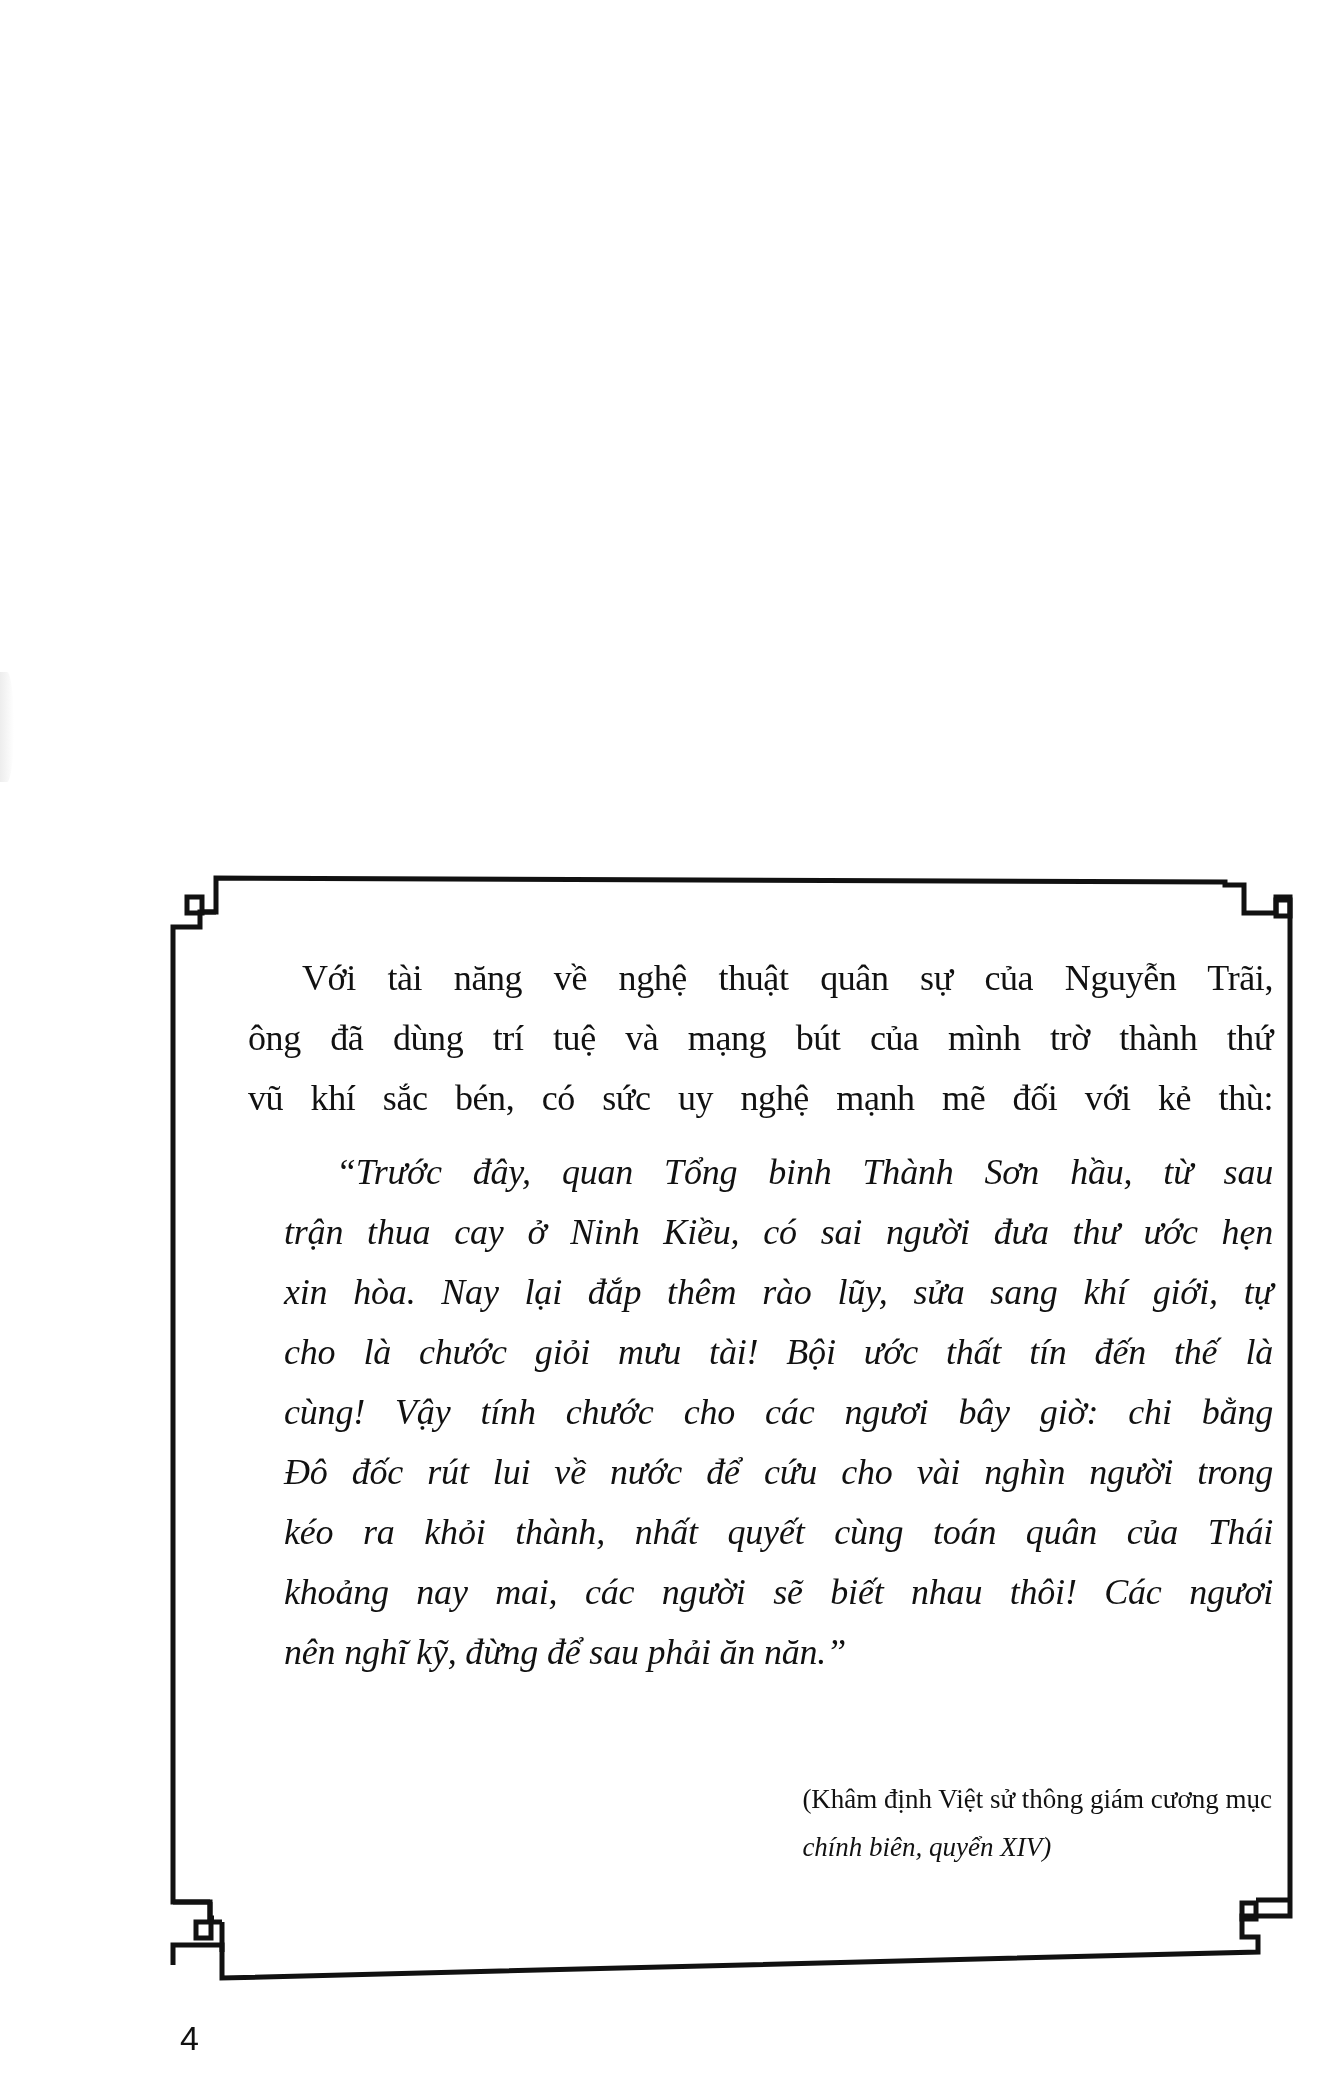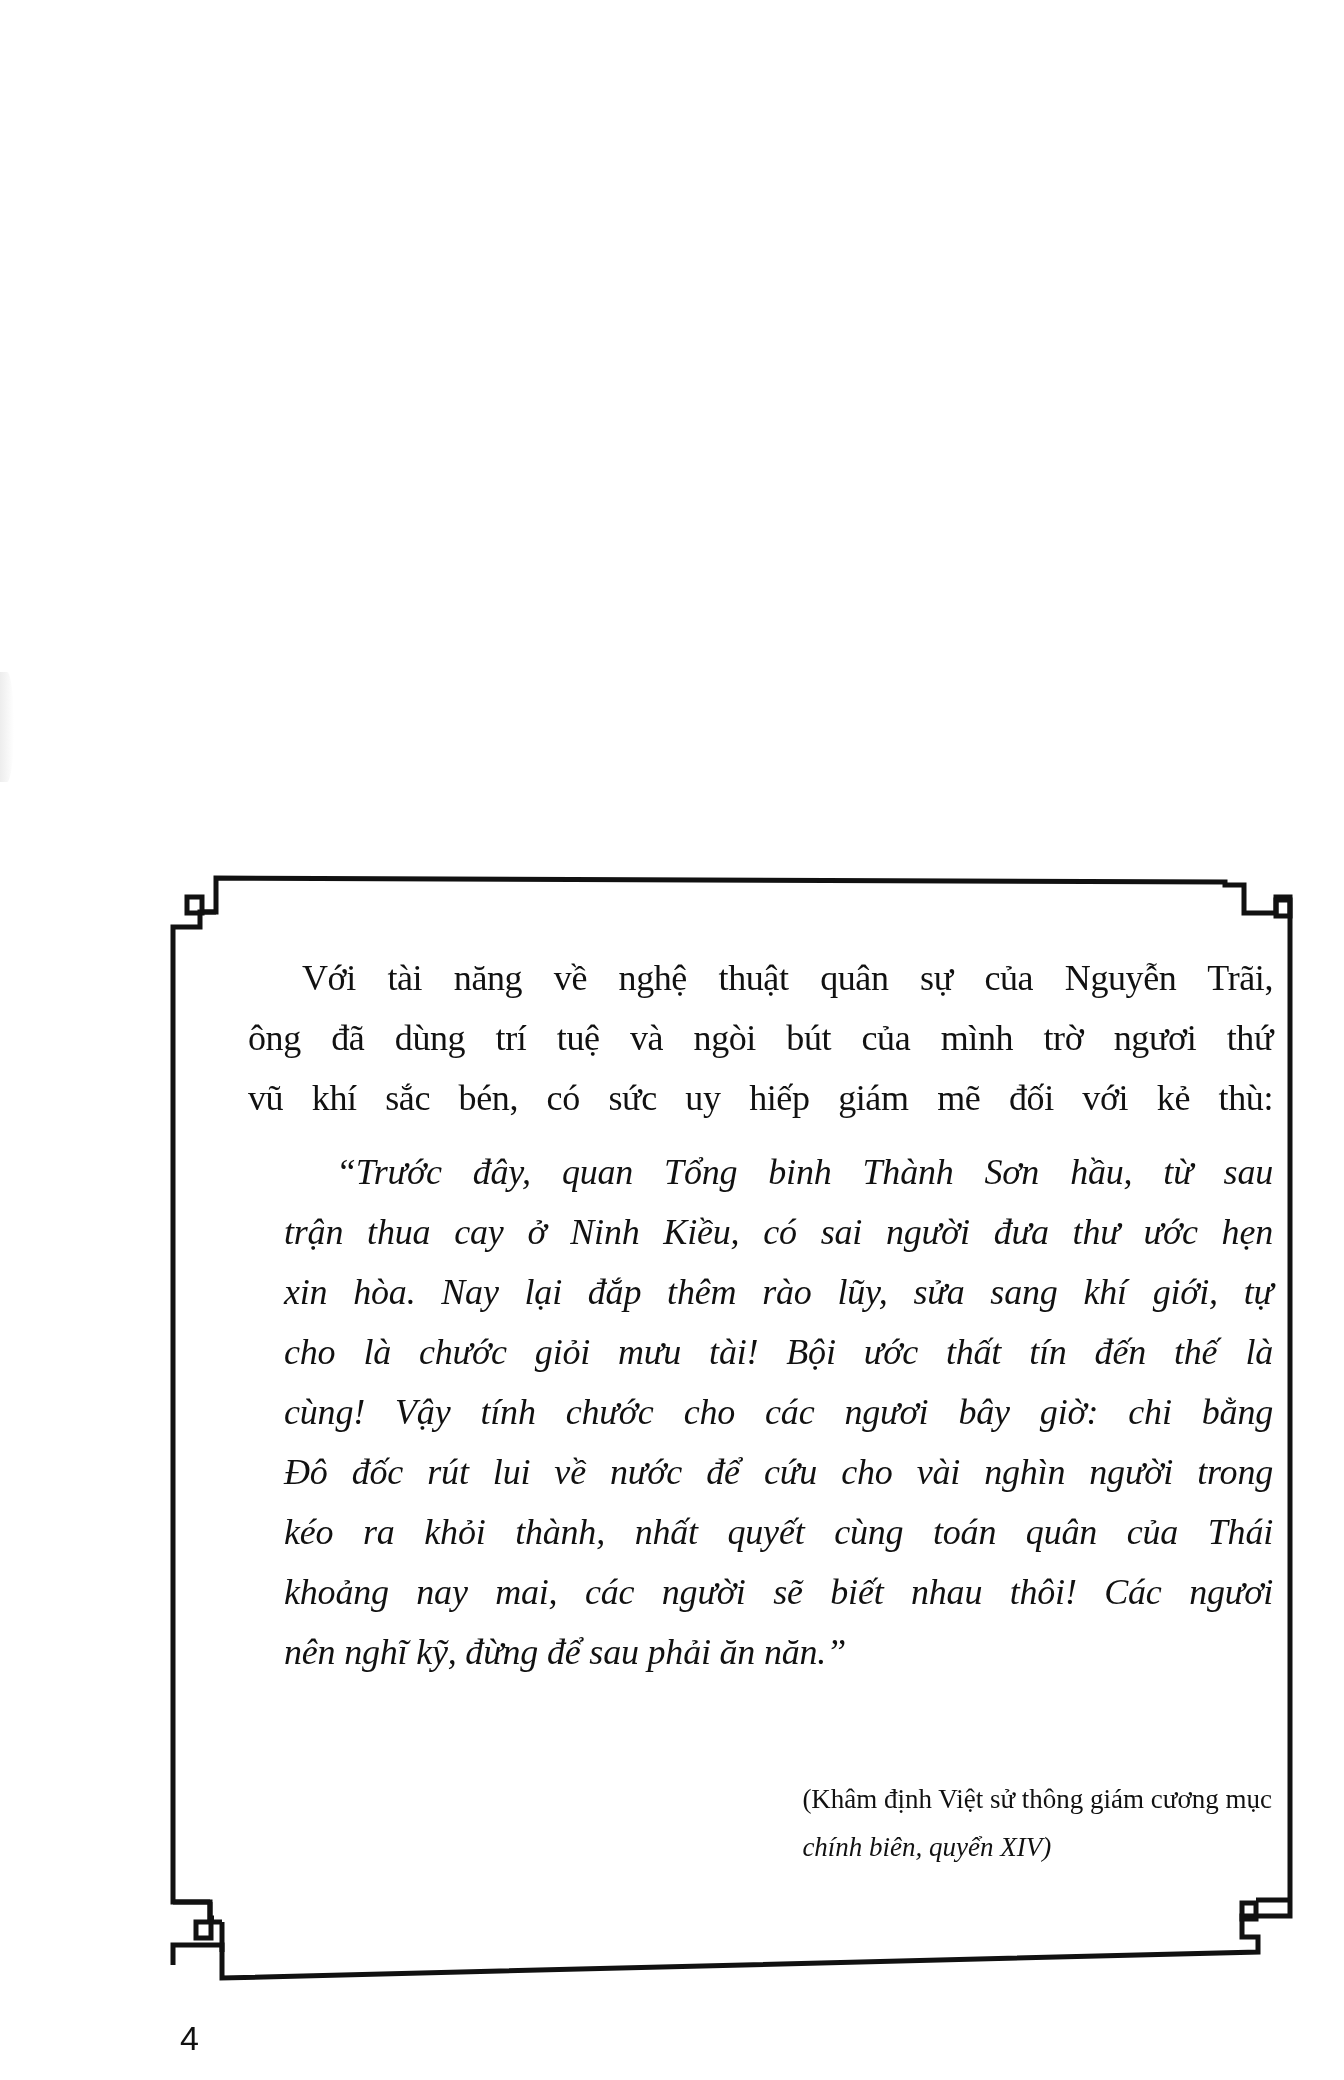--- a/index.html
+++ b/index.html
@@ -138,22 +138,22 @@
     <line x1="222" y1="1922" x2="222" y2="1952"></line>
 
     <rect x="1242" y="1903" width="14" height="16"></rect>
     <line x1="1256" y1="1900" x2="1290" y2="1900"></line>
   </g>
 </svg>
 
 <div class="text-block">
   <div class="intro">
     <span class="line first">Với tài năng về nghệ thuật quân sự của Nguyễn Trãi,</span>
-    <span class="line">ông đã dùng trí tuệ và ngòi bút của mình trờ ngươi thứ</span>
-    <span class="line">vũ khí sắc bén, có sức uy hiếp giám mẽ đối với kẻ thù:</span>
+    <span class="line">ông đã dùng trí tuệ và mạng bút của mình trờ thành thứ</span>
+    <span class="line">vũ khí sắc bén, có sức uy nghệ mạnh mẽ đối với kẻ thù:</span>
   </div>
   <div class="quote">
     <span class="line first">“Trước đây, quan Tổng binh Thành Sơn hầu, từ sau</span>
     <span class="line">trận thua cay ở Ninh Kiều, có sai người đưa thư ước hẹn</span>
     <span class="line">xin hòa. Nay lại đắp thêm rào lũy, sửa sang khí giới, tự</span>
     <span class="line">cho là chước giỏi mưu tài! Bội ước thất tín đến thế là</span>
     <span class="line">cùng! Vậy tính chước cho các ngươi bây giờ: chi bằng</span>
     <span class="line">Đô đốc rút lui về nước để cứu cho vài nghìn người trong</span>
     <span class="line">kéo ra khỏi thành, nhất quyết cùng toán quân của Thái</span>
     <span class="line">khoảng nay mai, các người sẽ biết nhau thôi! Các ngươi</span>

